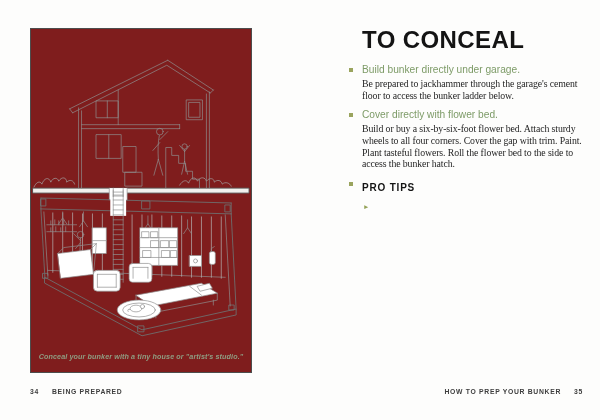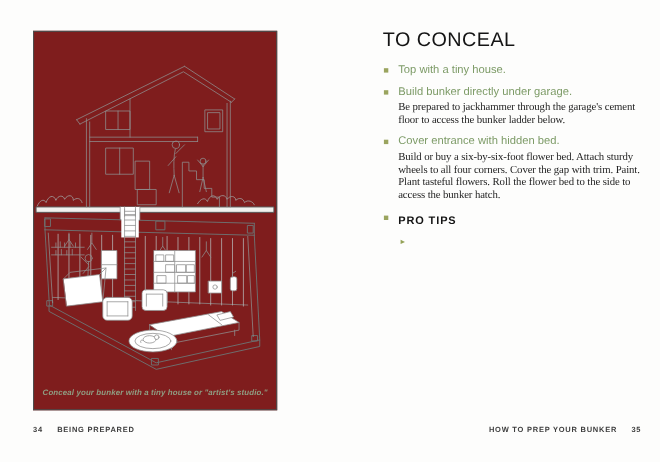--- a/index.html
+++ b/index.html
@@ -32,21 +32,22 @@
     font-size:6.8px; font-weight:bold; letter-spacing:0.7px;
     color:#3d3d3d; white-space:nowrap;
   }
   .footer-left  { left:30px; }
   .footer-right { right:17px; }
   .footer .gap { display:inline-block; width:13px; }
 
   
   .right-col { position:absolute; left:348px; top:27px; width:244px; }
   .page-title {
-    font-size:18px; font-weight:400; letter-spacing:0.4px;
+    margin-left:14px;
+    font-size:24px; font-weight:700; letter-spacing:0.4px;
     color:#141414; line-height:1.05;
   }
   .bullet-item { position:relative; padding-left:14px; margin-top:8px; }
   .bullet-item.first { margin-top:12px; }
   .bullet-square {
     position:absolute; left:1px; top:4px;
     width:4px; height:4px; background:#9aa45e;
   }
   .bullet-title {
     font-size:10.2px; color:#7d9b67; line-height:1.18; margin-bottom:2px;
@@ -178,33 +179,32 @@
 
 <div class="footer footer-left">
   <span>34</span><span class="gap"></span><span>BEING PREPARED</span>
 </div>
 
 <div class="right-col">
   <div class="page-title">TO CONCEAL</div>
 
   <div class="bullet-item first">
     <span class="bullet-square"></span>
-    <div class="bullet-title">Top with a tiny house.</div>
   </div>
 
   <div class="bullet-item">
     <span class="bullet-square"></span>
     <div class="bullet-title">Build bunker directly under garage.</div>
     <div class="bullet-body">Be prepared to jackhammer through the garage's cement
 floor to access the bunker ladder below.</div>
   </div>
 
   <div class="bullet-item">
     <span class="bullet-square"></span>
-    <div class="bullet-title">Cover entrance with hidden bed.</div>
+    <div class="bullet-title">Cover directly with flower bed.</div>
     <div class="bullet-body">Build or buy a six-by-six-foot flower bed. Attach sturdy
 wheels to all four corners. Cover the gap with trim. Paint.
 Plant tasteful flowers. Roll the flower bed to the side to
 access the bunker hatch.</div>
   </div>
 
   <div class="bullet-item">
     <span class="bullet-square"></span>
   </div>
 

